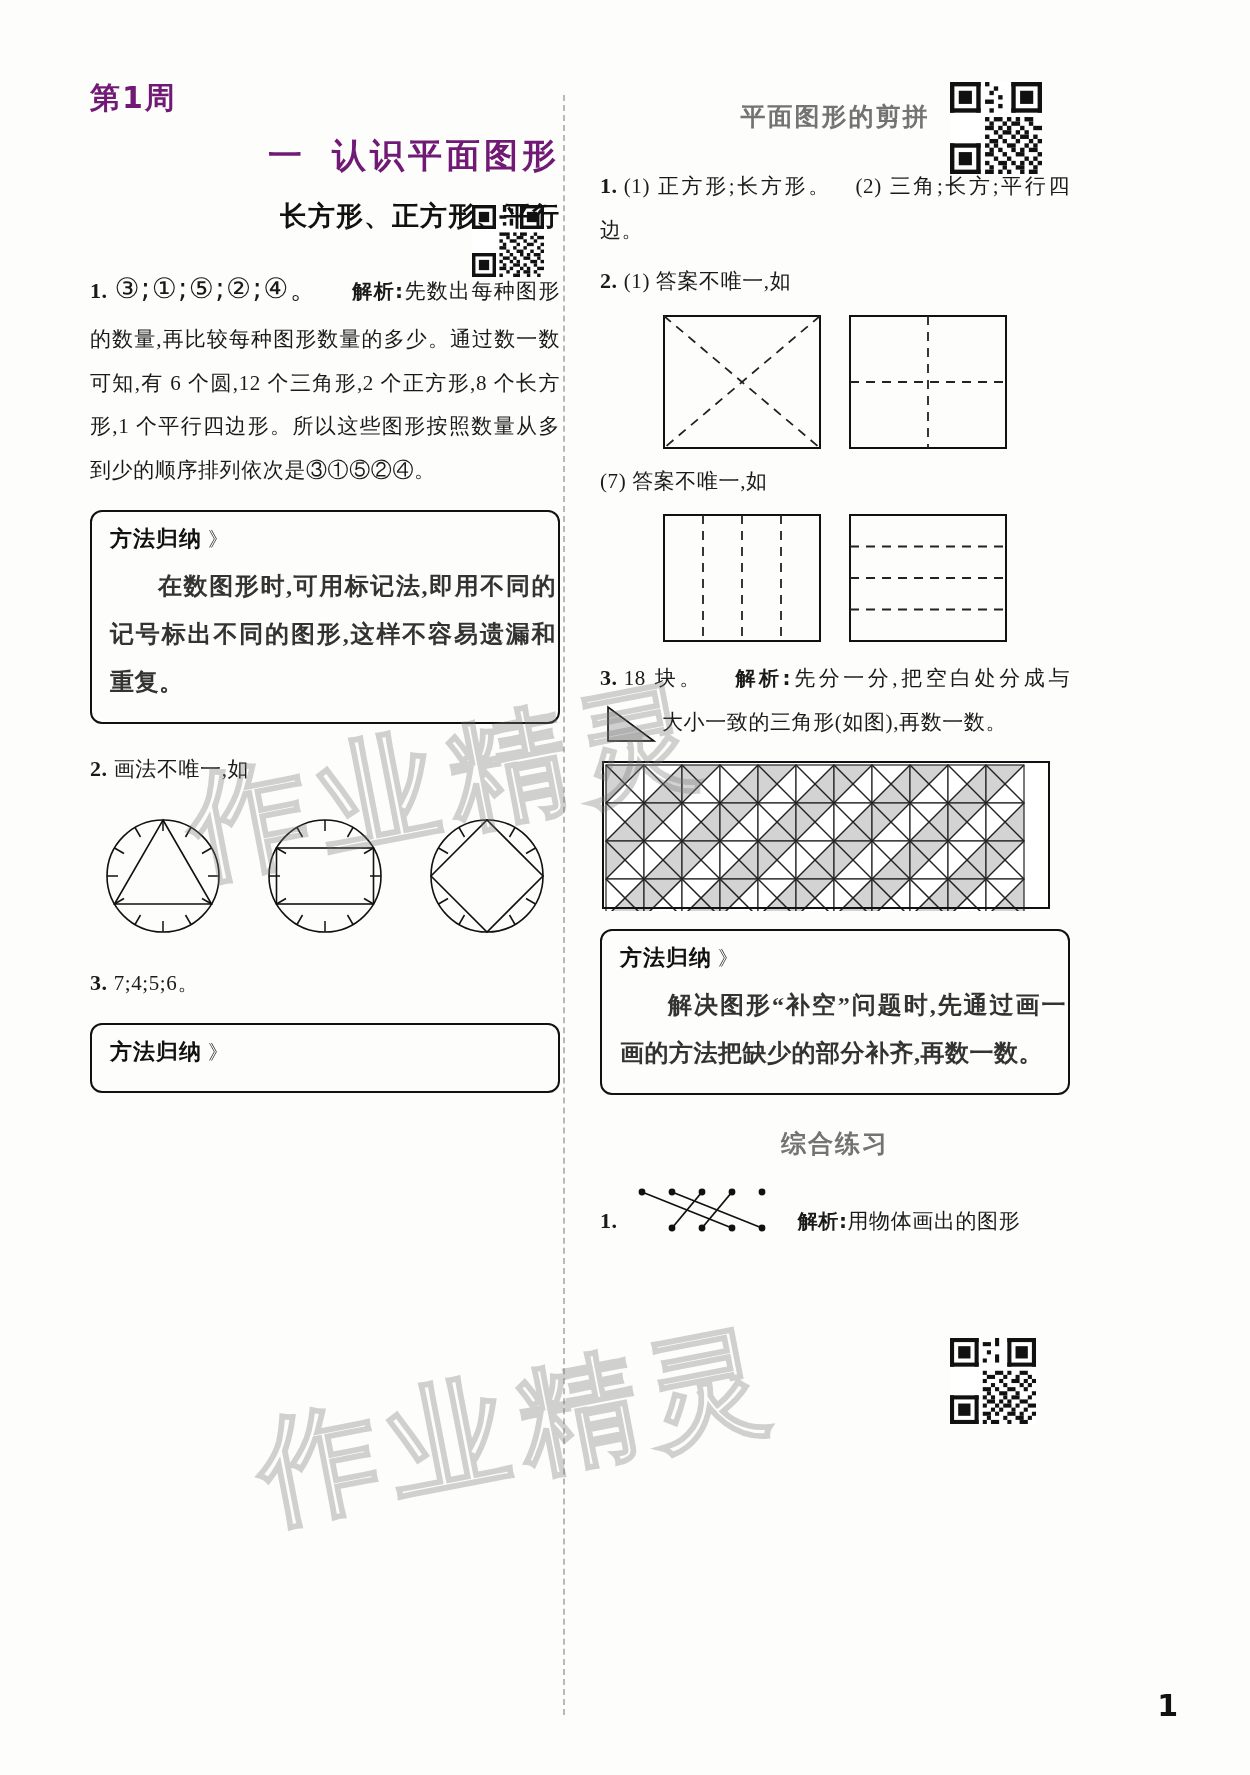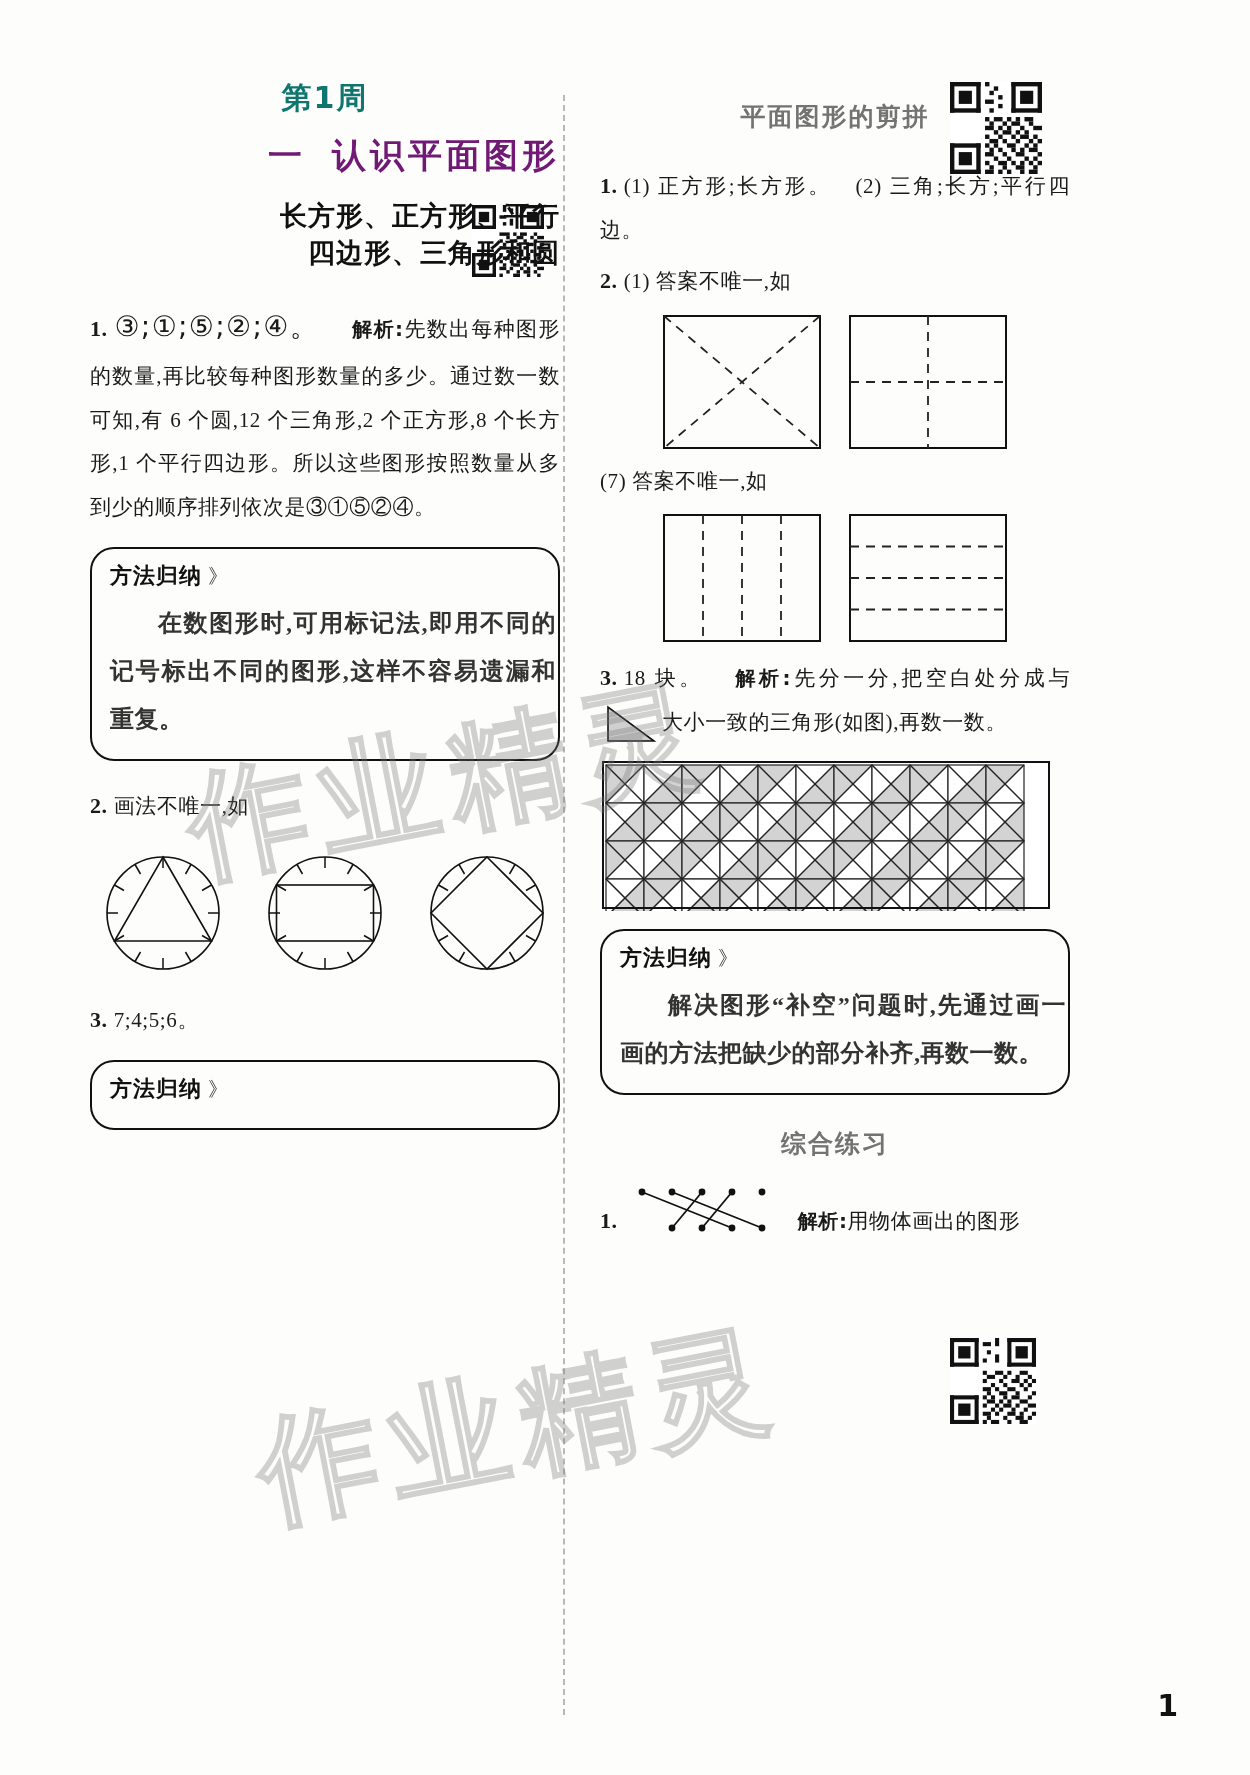--- a/index.html
+++ b/index.html
@@ -16,23 +16,22 @@
   .col-right{left:600px;}
 
   .divider{
     position:absolute;left:563px;top:95px;bottom:60px;width:0;
     border-left:2px dashed #b9b9b9;
   }
 
   
   .week{
     font-family:"DejaVu Sans","Liberation Sans",sans-serif;
-    font-weight:bold;font-size:30px;letter-spacing:2px;color:#0f766e;
+    font-weight:bold;font-size:30px;letter-spacing:2px;color:#701a75;
     margin:0 0 14px 0;
-    text-align:center;
   }
   .unit-title{
     font-family:"DejaVu Sans","Liberation Sans",sans-serif;
     font-weight:bold;font-size:34px;color:#701a75;text-align:right;
     letter-spacing:4px;margin:6px 0 18px 0;
   }
   .unit-title .num{margin-right:26px;}
   .sub-title{
     font-family:"DejaVu Sans","Liberation Sans",sans-serif;
     font-weight:bold;font-size:27px;color:#111;text-align:right;
@@ -48,21 +47,21 @@
   .body-text{
     font-size:21px;line-height:2.07;color:#1a1a1a;
     text-align:justify;letter-spacing:0.6px;
   }
   .qnum{font-family:"Liberation Serif",serif;font-weight:bold;font-size:22px;margin-right:6px;}
   .jiexi{font-family:"DejaVu Sans","Liberation Sans",sans-serif;font-weight:bold;font-size:20px;}
   .enc{font-family:"DejaVu Sans",sans-serif;font-size:28px;}
 
   
   .method-box{
-    border:2px solid #111;border-radius:24px;
+    border:2px solid #111;border-radius:12px;
     padding:12px 2px 16px 18px;margin:18px 0 22px 0;
     background:transparent;position:relative;
   }
   .method-head{
     font-family:"DejaVu Sans","Liberation Sans",sans-serif;
     font-weight:bold;font-size:22px;color:#111;letter-spacing:1px;
     margin-bottom:8px;
   }
   .method-head .chev{font-weight:normal;font-size:20px;margin-left:6px;color:#333;}
   .method-body{
@@ -356,21 +355,20 @@
   <div class="col col-left">
 
     <div class="week">第1周</div>
 
     <div class="unit-title">
       <span class="num">一</span><span>认识平面图形</span>
     </div>
 
     <div class="sub-title">
       <div>长方形、正方形、平行</div>
-      <div>四边形、三角形和圆</div>
     </div>
 
     <div class="body-text">
       <span class="qnum">1.</span><span class="enc">③;①;⑤;②;④。</span>
       <span style="display:inline-block;width:26px;"></span><span class="jiexi">解析:</span><span>先数出每种图形的数量,再比较每种图形数量的多少。通过数一数可知,有 6 个圆,12 个三角形,2 个正方形,8 个长方形,1 个平行四边形。所以这些图形按照数量从多到少的顺序排列依次是③①⑤②④。</span>
     </div>
 
     <div class="method-box">
       <div class="method-head">
         <span>方法归纳</span><span class="chev">》</span>

